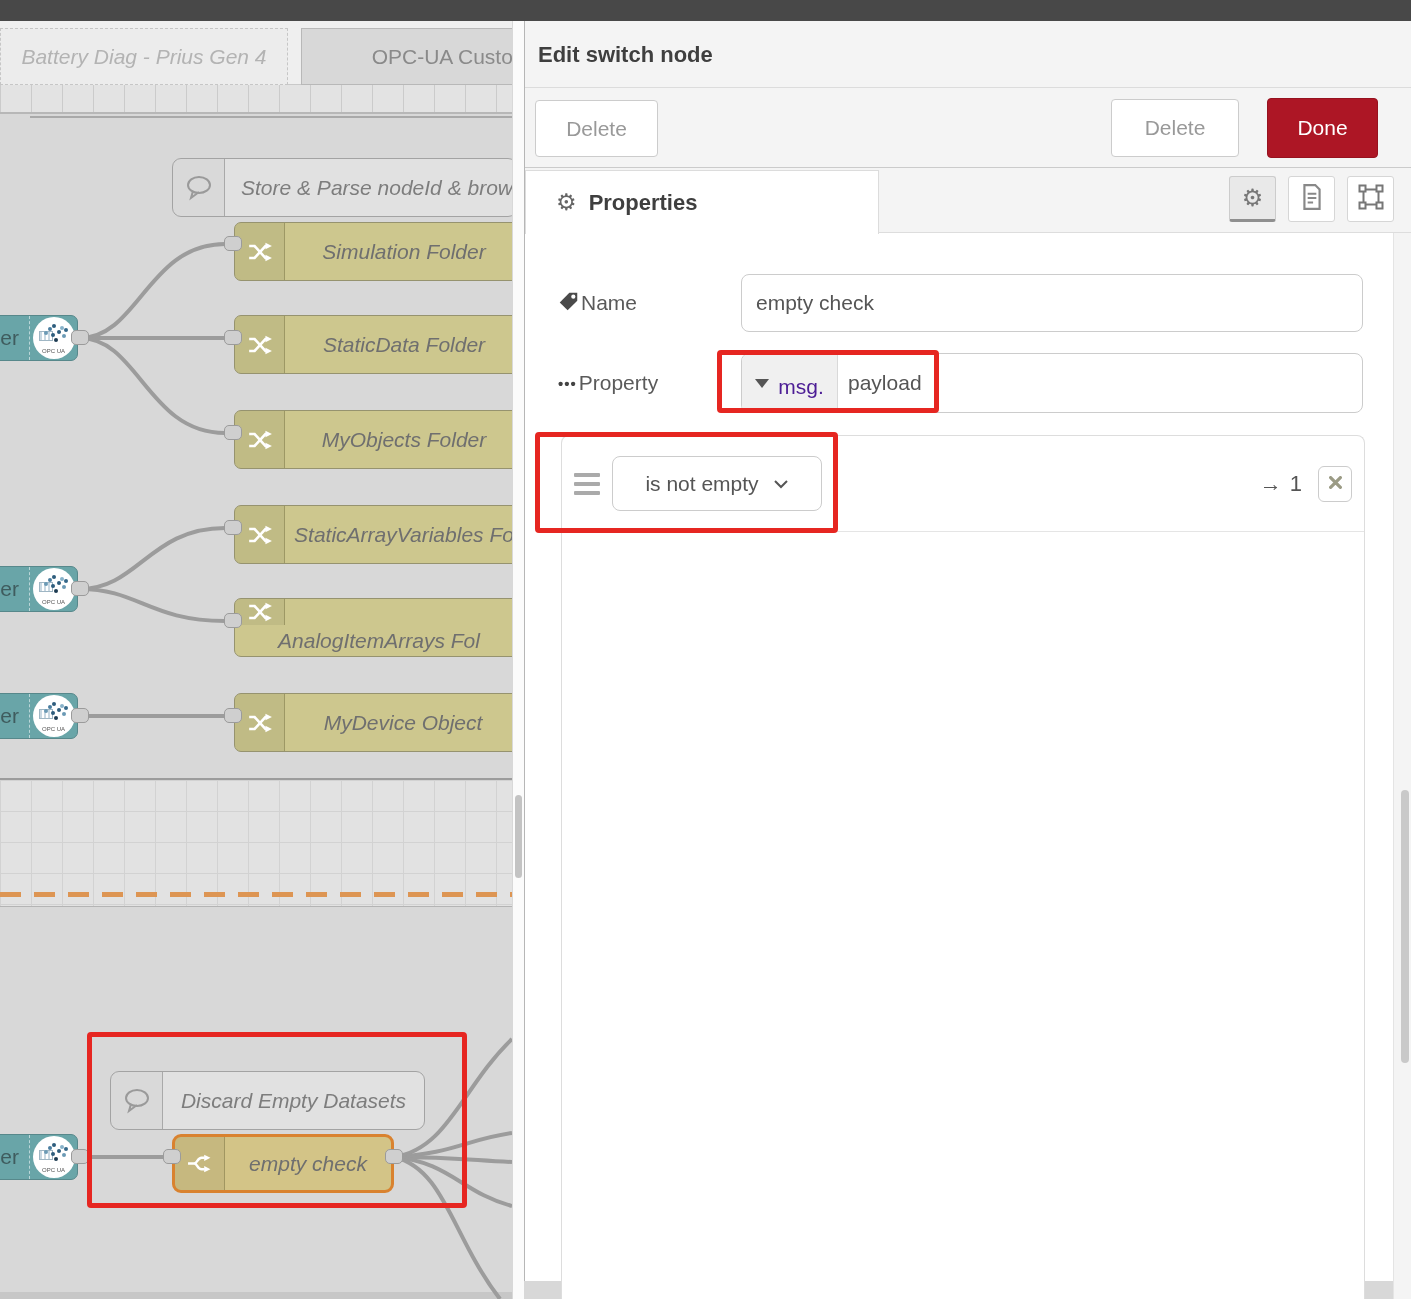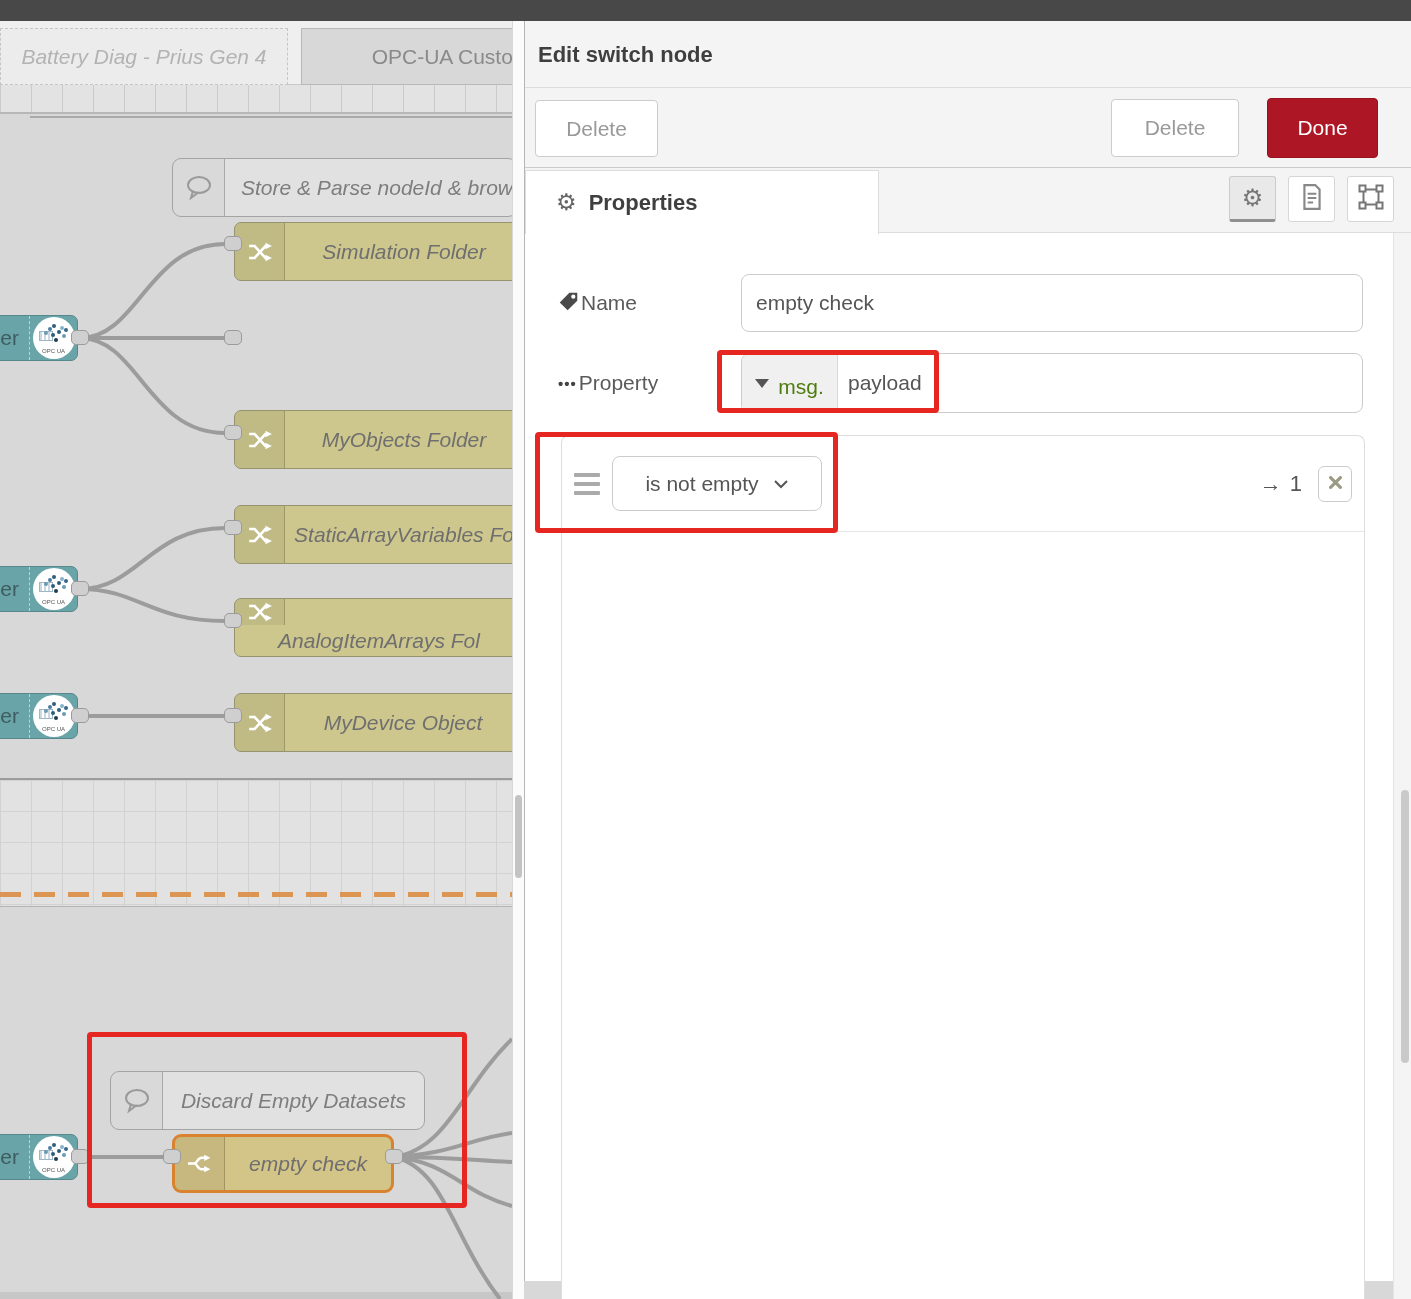--- a/index.html
+++ b/index.html
@@ -100,21 +100,21 @@
          font-size:21px;color:#555;font-family:"Liberation Sans",sans-serif;}
   input.input{padding:0 14px;}
   .name-row{top:253px;height:58px;}
   .name-input{top:253px;height:58px;}
   .prop-row{top:332px;height:60px;}
   .prop-input{top:332px;height:60px;display:flex;align-items:center;padding:0;}
   .msgbtn{height:100%;width:96px;background:#f0f0f0;border-right:1px solid #d9d9d9;border-radius:7px 0 0 7px;
           display:flex;align-items:center;justify-content:center;gap:9px;cursor:pointer;}
   .caret-down{width:0;height:0;border-left:7px solid transparent;border-right:7px solid transparent;
           border-top:9px solid #555;}
-  .msgtxt{font-size:21px;color:#4d7c0f;margin-top:8px;}
+  .msgtxt{font-size:21px;color:#4c1d95;margin-top:8px;}
   .payload{font-size:21px;color:#555;padding-left:10px;}
 
   .rulebox{position:absolute;left:36px;top:414px;width:804px;height:864px;border:1px solid #ddd;
            border-bottom:none;border-radius:8px 8px 0 0;background:#fff;}
   .rulerow{height:96px;border-bottom:1px solid #e5e5e5;display:flex;align-items:center;padding:0 12px;}
   .draghandle{width:26px;display:flex;flex-direction:column;gap:5px;cursor:grab;}
   .draghandle span{display:block;height:4px;background:#aaa;border-radius:1px;}
   .opselect{margin-left:12px;width:210px;height:55px;border:1px solid #ccc;border-radius:8px;background:#fff;
             display:flex;align-items:center;justify-content:center;gap:14px;cursor:pointer;}
   .opselect .oplabel{font-size:21px;color:#555;}
@@ -181,20 +181,33 @@
             <g stroke="#fff" stroke-width="2.4" fill="none">
               <path d="M2 6.5 h5 L17 17.5 h2"></path>
               <path d="M2 17.5 h5 L17 6.5 h2"></path>
             </g>
             <path d="M17 3.5 L23 6.5 L17 9.5z" fill="#fff"></path>
             <path d="M17 14.5 L23 17.5 L17 20.5z" fill="#fff"></path>
           </svg>
       </span>
       <span class="nlabel">Simulation Folder</span>
     </div>
+    <div class="node switchnode" style="left:234px;top:294px;width:290px;">
+      <span class="nicon">
+        <svg width="26" height="26" viewBox="0 0 24 24">
+            <g stroke="#fff" stroke-width="2.4" fill="none">
+              <path d="M2 6.5 h5 L17 17.5 h2"></path>
+              <path d="M2 17.5 h5 L17 6.5 h2"></path>
+            </g>
+            <path d="M17 3.5 L23 6.5 L17 9.5z" fill="#fff"></path>
+            <path d="M17 14.5 L23 17.5 L17 20.5z" fill="#fff"></path>
+          </svg>
+      </span>
+      <span class="nlabel">StaticData Folder</span>
+    </div>
     <div class="node switchnode" style="left:234px;top:389px;width:290px;">
       <span class="nicon">
         <svg width="26" height="26" viewBox="0 0 24 24">
             <g stroke="#fff" stroke-width="2.4" fill="none">
               <path d="M2 6.5 h5 L17 17.5 h2"></path>
               <path d="M2 17.5 h5 L17 6.5 h2"></path>
             </g>
             <path d="M17 3.5 L23 6.5 L17 9.5z" fill="#fff"></path>
             <path d="M17 14.5 L23 17.5 L17 20.5z" fill="#fff"></path>
           </svg>

